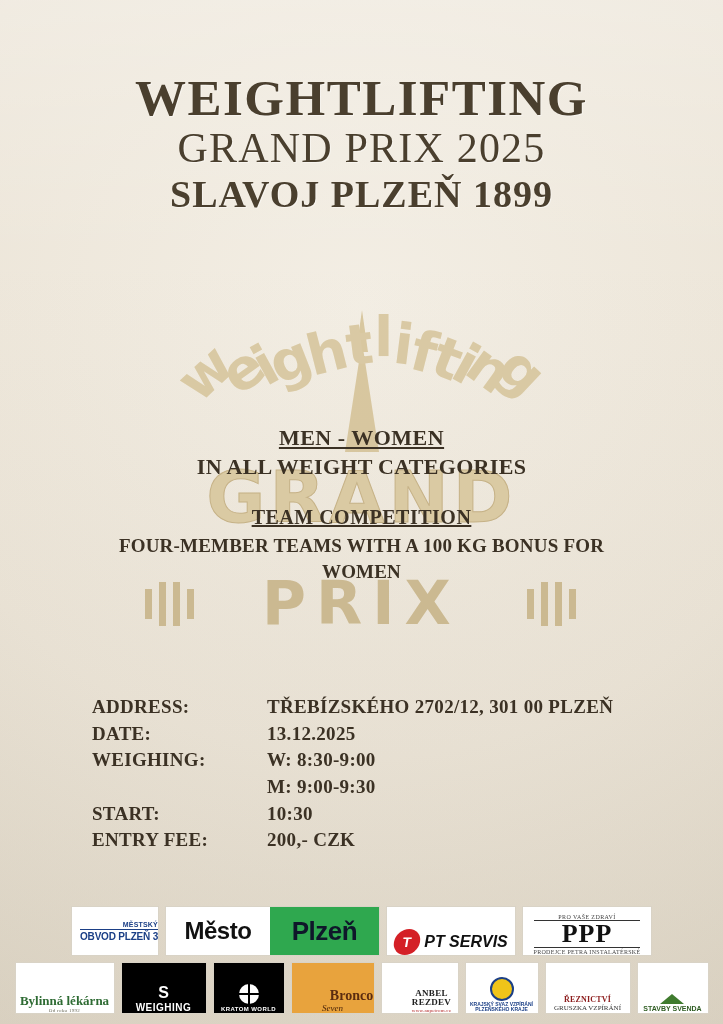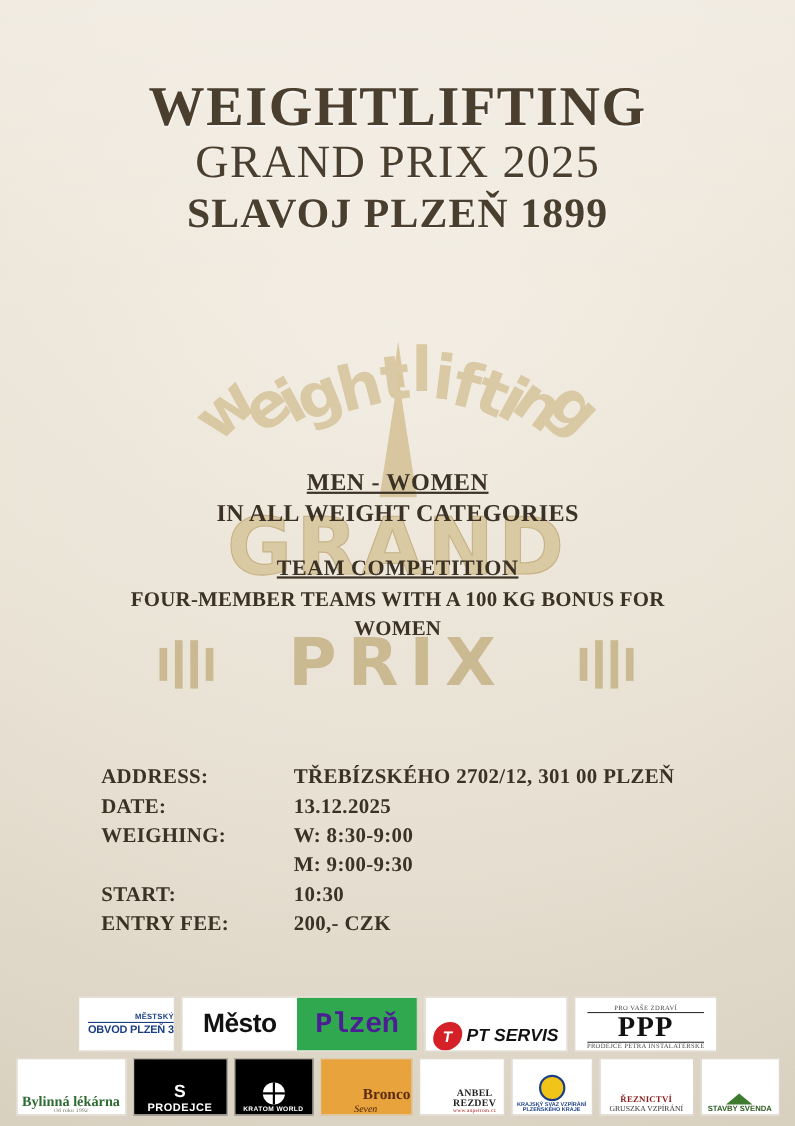--- a/index.html
+++ b/index.html
@@ -306,24 +306,24 @@
     font-size: 24px;
     color: #111;
     letter-spacing: -0.5px;
   }
   .mesto-right {
     flex: 1.05;
     background: #2fa84f;
     display: flex;
     align-items: center;
     justify-content: center;
-    font-family: Liberation Mono, monospace;
+    font-family: Liberation Sans, sans-serif;
     font-weight: bold;
     font-size: 26px;
-    color: #4c1d95;
+    color: #0f172a;
     letter-spacing: -0.5px;
   }
   .pt-wrap { display: flex; align-items: center; gap: 4px; }
   .pt-mark {
     width: 26px; height: 26px; border-radius: 50%;
     background: #d42026; color: #fff;
     font-family: "Liberation Sans", sans-serif;
     font-weight: bold; font-size: 14px;
     display: flex; align-items: center; justify-content: center;
     transform: skewX(-10deg);
@@ -536,21 +536,21 @@
       <div class="sp sp-bylinna">
         <div class="byl-wrap">
           <div class="byl-main">Bylinná lékárna</div>
           <div class="byl-sub">Od roku 1992</div>
         </div>
       </div>
 
       <div class="sp sp-swaglift">
         <div class="swag-wrap">
           <div class="swag-mark">S</div>
-          <div class="swag-text">PRODEJCE</div>
+          <div class="swag-text">WEIGHING</div>
         </div>
       </div>
 
       <div class="sp sp-kratom">
         <div class="kratom-wrap">
           <div class="kratom-globe"></div>
           <div class="kratom-text">KRATOM WORLD</div>
         </div>
       </div>
 

